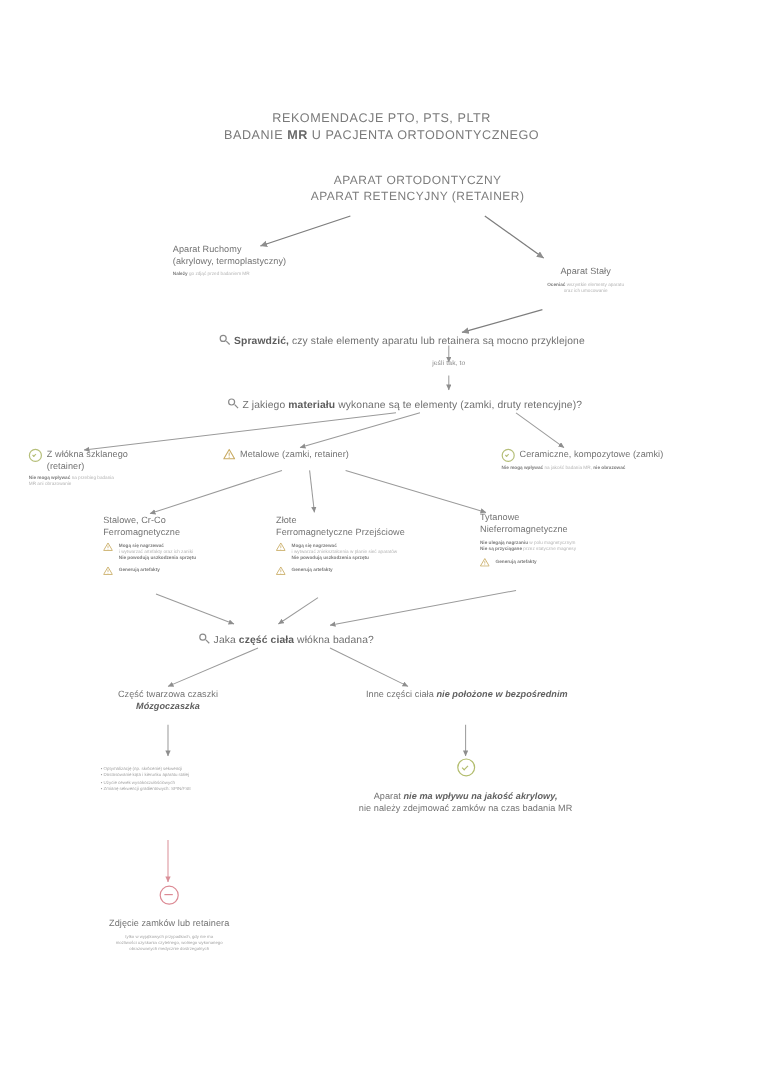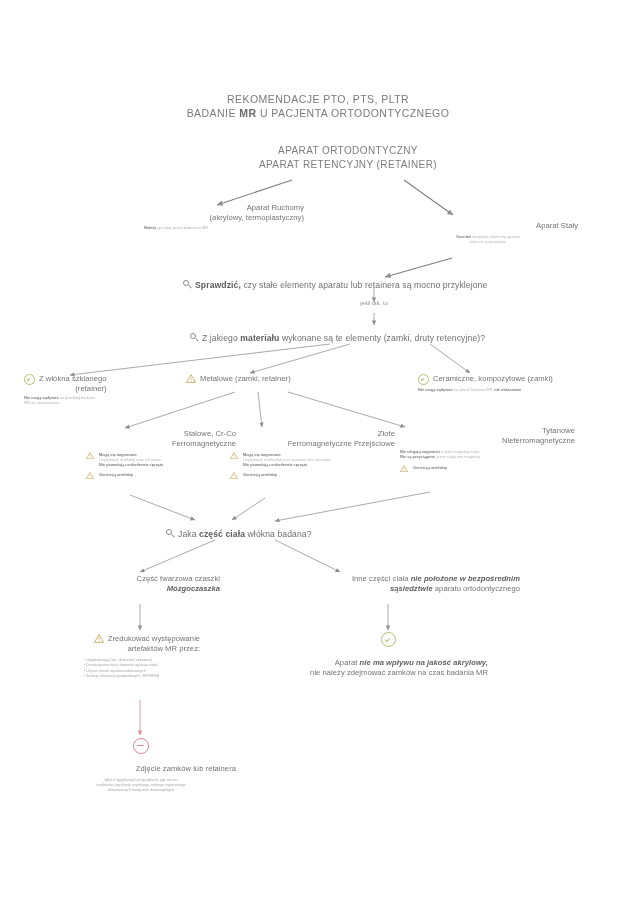--- a/index.html
+++ b/index.html
@@ -21,21 +21,21 @@
     font-size:10.5px;letter-spacing:.45px;color:#7a7a7a;line-height:14px;
   }
   .title b{font-weight:700;color:#6a6a6a;text-align:right;}
   .subtitle{
     font-size:10px;letter-spacing:.4px;color:#7d7d7d;line-height:14px;
   }
 
   .qrow{font-size:8.6px;color:#6f6f6f;letter-spacing:.1px;white-space:nowrap;}
   .qrow b{font-weight:700;color:#5d5d5d;}
 
-  .lbl{font-size:7.6px;color:#737373;line-height:9.5px;letter-spacing:.05px;text-align:right;}
+  .lbl{font-size:7.6px;color:#737373;line-height:9.5px;letter-spacing:.05px;}
   .lbl b{font-weight:700;color:#5f5f5f;font-style:italic;}
 
   .micro{font-size:3.9px;line-height:5.2px;color:#9a9a9a;letter-spacing:0;}
   .micro b{font-weight:700;color:#7e7e7e;}
   .micro .dim{color:#b4b4b4;}
 
   .tiny-note{font-size:3.6px;line-height:5px;color:#a6a6a6;}
 
   .bullets{font-size:3.7px;line-height:5.4px;color:#a4a4a4;}
   .bullets div{white-space:nowrap;}
@@ -261,37 +261,23 @@
     <span class="mag ico"><i class="c"></i><i class="h"></i></span><span class="qrow"><span>Jaka </span><b>część ciała</b><span> włókna badana?</span></span>
   </div>
 
   <div class="node ctr" style="left:60px;top:574px;width:160px;">
     <div class="lbl">Część twarzowa czaszki</div>
     <div class="lbl"><b>Mózgoczaszka</b></div>
   </div>
 
   <div class="node ctr" style="left:258px;top:574px;width:262px;">
     <div class="lbl"><span>Inne części ciała </span><b>nie położone w bezpośrednim</b></div>
-    <div class="lbl"><b>sąsiedztwie</b><span> aparatu ortodontycznego</span></div>
   </div>
 
   <div class="node" style="left:62px;top:634px;width:170px;">
-    <div style="display:flex;align-items:flex-start;gap:4px;justify-content:center;">
-      <span class="warn">
-        <svg width="10" height="9" viewBox="0 0 10 9">
-            <path d="M5,.6 L9.6,8.4 L.4,8.4 Z" fill="none" stroke="#c9ab63" stroke-width=".9"></path>
-            <path d="M5,3.2 L5,5.8" stroke="#c9ab63" stroke-width=".8"></path>
-            <circle cx="5" cy="7" r=".5" fill="#c9ab63"></circle>
-          </svg>
-      </span>
-      <div>
-        <div class="lbl">Zredukować występowanie</div>
-        <div class="lbl ctr">artefaktów MR przez:</div>
-      </div>
-    </div>
     <div class="bullets" style="margin-top:5px;padding-left:22px;">
       <div>• <span>Optymalizację (np. skrócenie) sekwencji</span></div>
       <div>• <span>Dostosowanie kąta i kierunku aparatu stałej</span></div>
       <div>• <span>Użycie cewek wysokoczułościowych</span></div>
       <div>• <span>Zmianę sekwencji gradientowych: SPIN/FSE</span></div>
     </div>
   </div>
 
   <div class="node ctr" style="left:288px;top:632px;width:200px;">
     <span class="chk-lg"></span>

